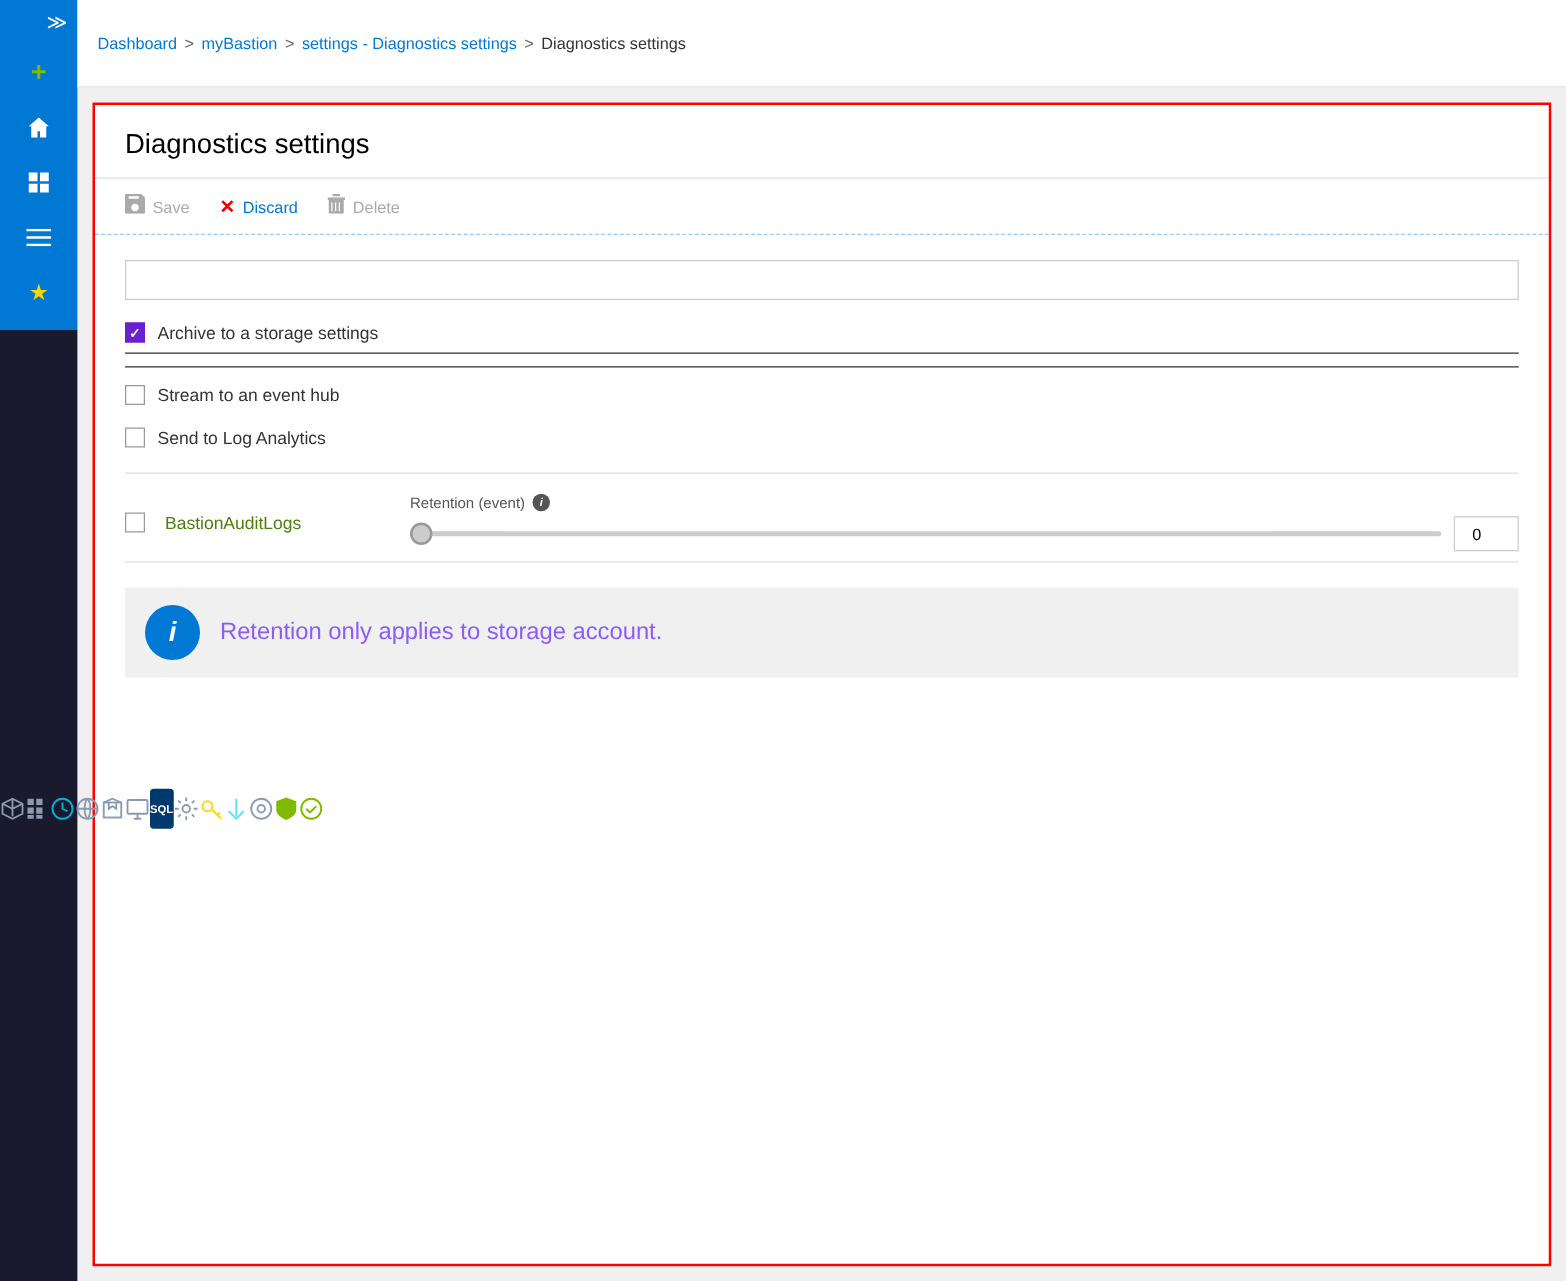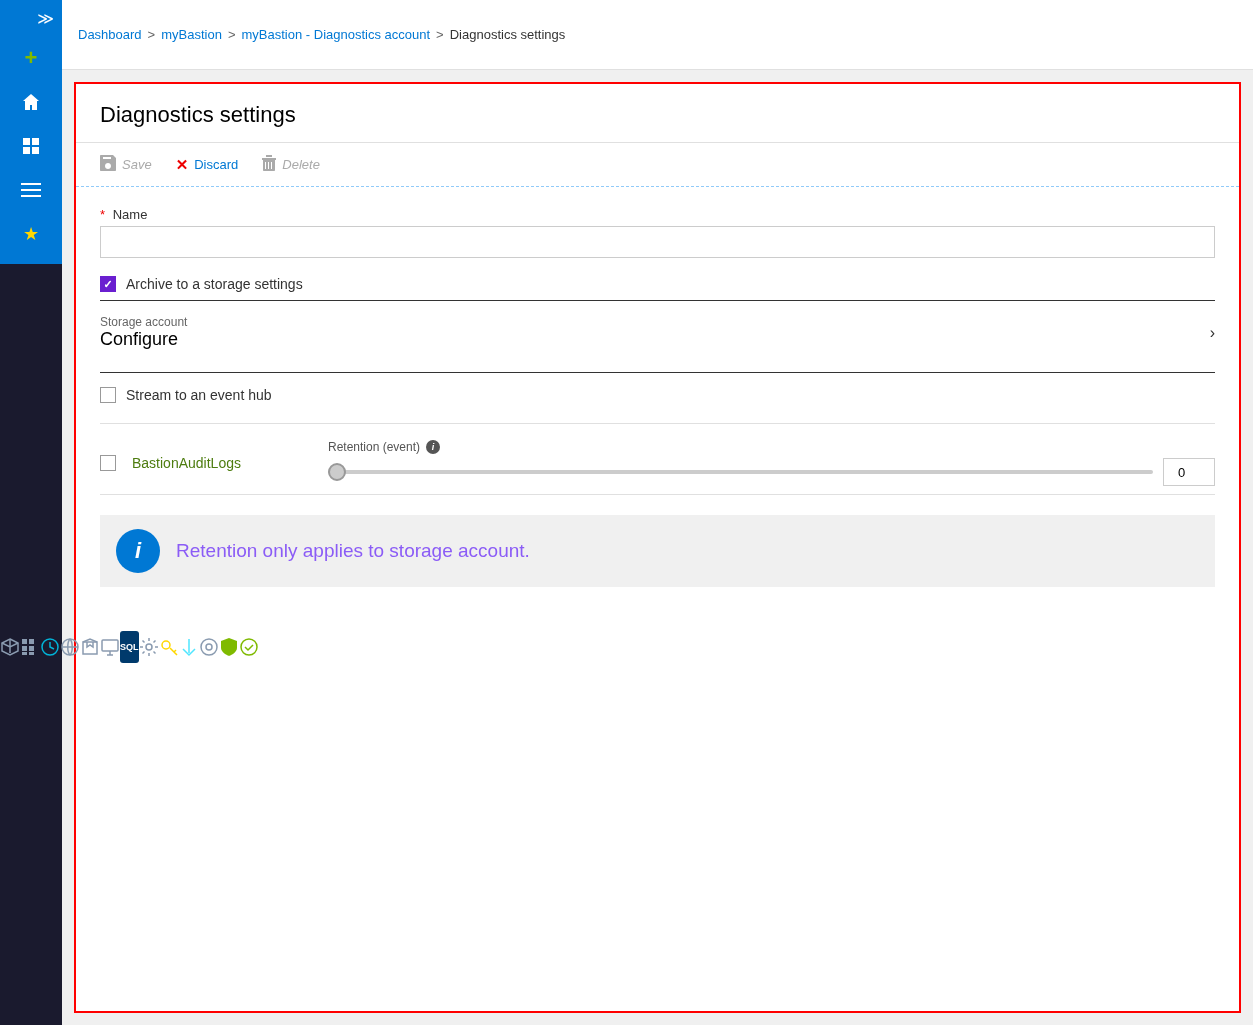--- a/index.html
+++ b/index.html
@@ -131,21 +131,20 @@
       align-items: center;
       gap: 6px;
       font-size: 13px;
       cursor: pointer;
       background: none;
       border: none;
       padding: 2px 0;
     }
     .toolbar-btn.disabled {
       color: #aaa;
-      font-style: italic;
     }
     .toolbar-btn .btn-icon {
       font-size: 15px;
     }
     .toolbar-btn.discard-btn {
       color: #0078d4;
     }
     .toolbar-btn.discard-btn .btn-icon {
       color: #e00;
       font-weight: bold;
@@ -463,21 +462,21 @@
   </div>
 </div>
 
 <div class="main-area">
 
   <div class="breadcrumb">
     <a href="#">Dashboard</a>
     <span class="sep">&gt;</span>
     <a href="#">myBastion</a>
     <span class="sep">&gt;</span>
-    <a href="#">myBastion - Diagnostics account</a>
+    <a href="#">settings - Diagnostics settings</a>
     <span class="sep">&gt;</span>
     <span class="current">Diagnostics settings</span>
   </div>
 
   <div class="content-panel">
 
     <div class="panel-header">
       <h1 class="panel-title">Diagnostics settings</h1>
     </div>
 
@@ -499,54 +498,45 @@
           <svg width="14" height="16" viewBox="0 0 14 16" fill="#aaa">
               <path d="M1 5h12v10c0 .6-.4 1-1 1H2c-.6 0-1-.4-1-1V5zm2 2v7h1V7H3zm3 0v7h1V7H6zm3 0v7h1V7H9zM0 3h14v2H0V3zm4-3h6v2H4V0z"></path>
             </svg>
         </span>
         <span>Delete</span>
       </button>
     </div>
 
     <div class="form-area">
       
-      <div class="field-label">
-        <span class="required-star">*</span>
-        <span>Name</span>
-      </div>
       <input type="text" class="text-input" style="">
 
       
       <div class="checkbox-row">
         <div class="custom-checkbox checked"></div>
         <label>Archive to a storage settings</label>
       </div>
 
       <hr class="section-divider">
 
       
-      <div class="storage-section">
-        <div class="storage-configure-row">
-          <div>
-            <div class="storage-label-small">Storage account</div>
-            <div class="storage-configure-text">Configure</div>
-          </div>
-          <span class="chevron-right">›</span>
-        </div>
-      </div>
 
       <hr class="section-divider">
 
       
       <div class="checkbox-row" style="margin-top: 14px; margin-bottom: 18px;">
         <div class="custom-checkbox"></div>
         <label>Stream to an event hub</label>
       </div>
 
       
+      <div class="checkbox-row" style="margin-bottom: 18px;">
+        <div class="custom-checkbox"></div>
+        <label>Send to Log Analytics</label>
+      </div>
 
       
       <div class="log-section">
         <hr class="light-divider">
 
         <div class="log-row">
           <div class="custom-checkbox"></div>
           <div class="log-name">BastionAuditLogs</div>
           <div class="retention-group">
             <div class="retention-label-row">

